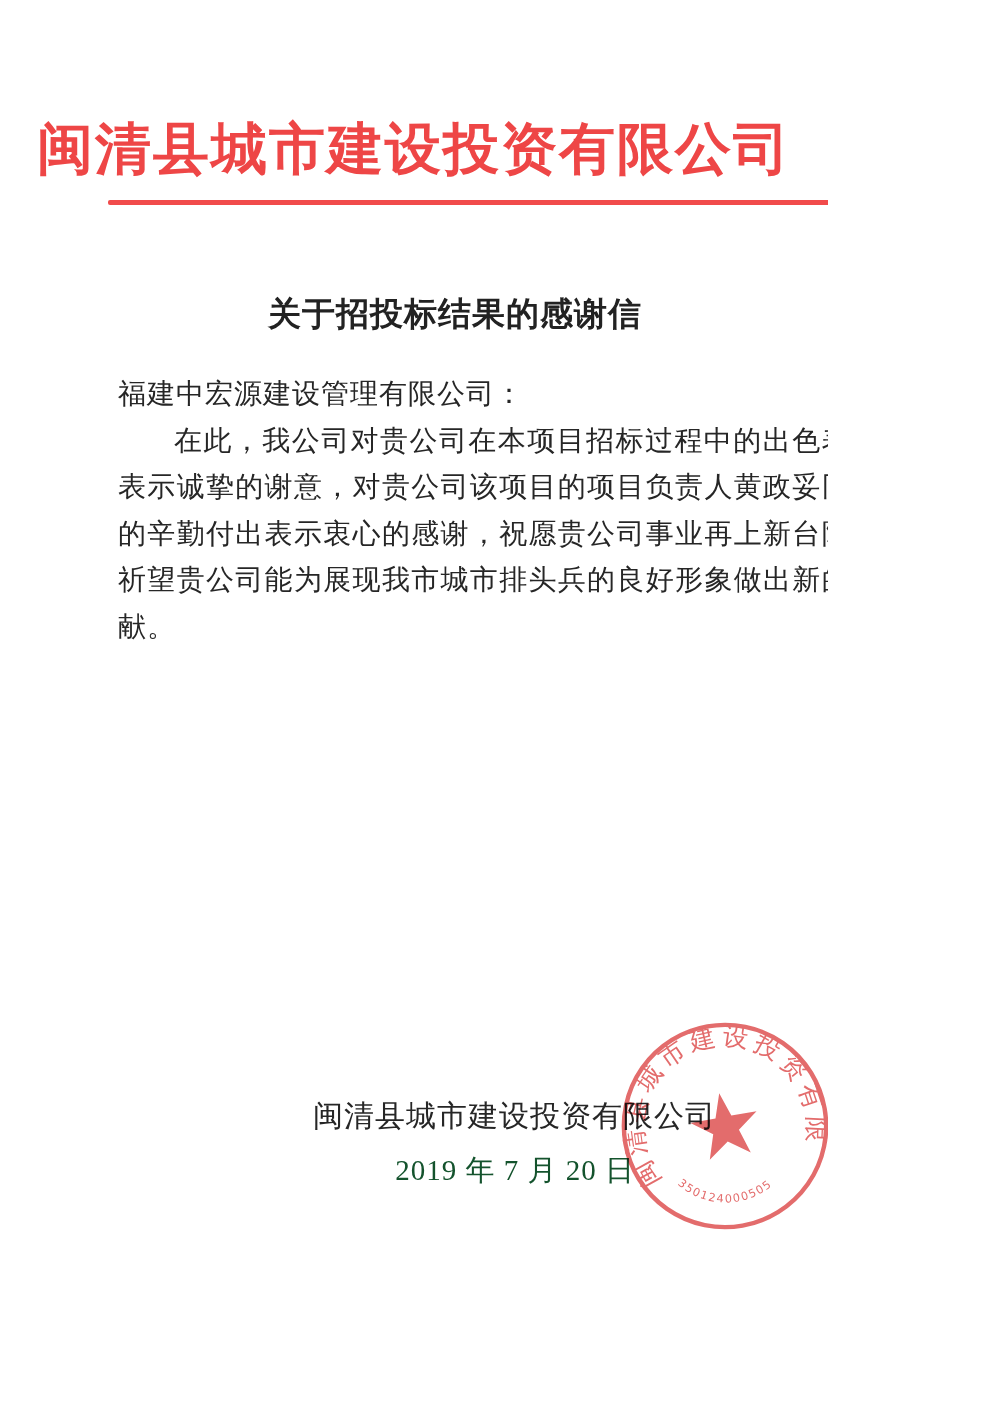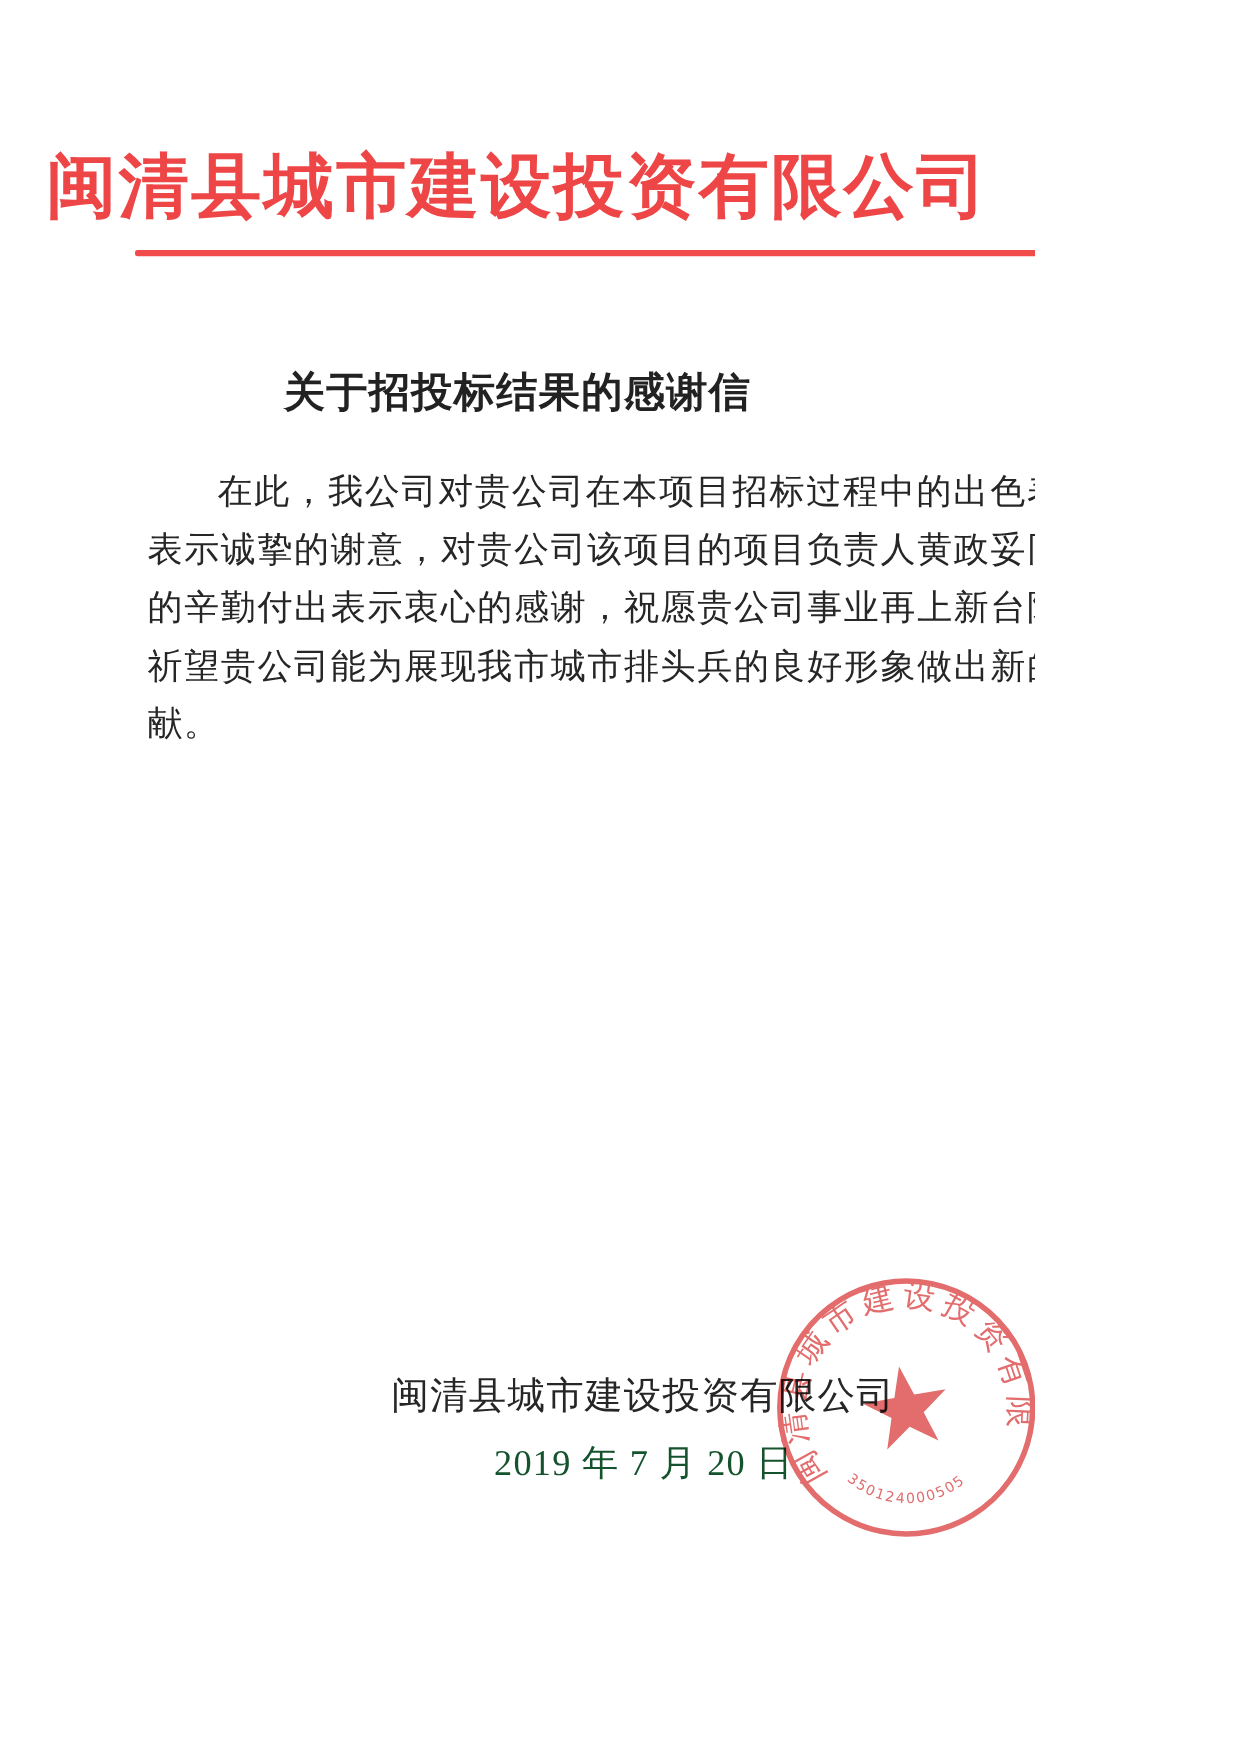--- a/index.html
+++ b/index.html
@@ -40,20 +40,21 @@
     position: absolute;
     top: 292px;
     left: 0;
     width: 100%;
     text-align: center;
     font-size: 33px;
     font-weight: 600;
     letter-spacing: 1px;
     color: #222222;
     font-family: "DejaVu Sans", "Liberation Sans", sans-serif;
+    padding-left: 41px;
   }
   .body-block {
     position: absolute;
     top: 371px;
     left: 118px;
     width: 762px;
     font-size: 28px;
     line-height: 46.5px;
     letter-spacing: 1px;
     color: #262626;
@@ -106,20 +107,21 @@
 
 <div class="page">
 
   <div class="letterhead">闽清县城市建设投资有限公司</div>
 
   <div class="letterhead-rule"></div>
 
   <div class="letter-title">关于招投标结果的感谢信</div>
 
   <div class="body-block">
+    <p class="salutation">福建中宏源建设管理有限公司：</p>
     <p>在此，我公司对贵公司在本项目招标过程中的出色表现表示诚挚的谢意，对贵公司该项目的项目负责人黄政妥同志的辛勤付出表示衷心的感谢，祝愿贵公司事业再上新台阶，祈望贵公司能为展现我市城市排头兵的良好形象做出新的贡献。</p>
   </div>
 
   <div class="signature-company">闽清县城市建设投资有限公司</div>
 
   <div class="signature-date">2019 年 7 月 20 日</div>
 
   <svg class="seal" viewBox="0 0 220 220" xmlns="http://www.w3.org/2000/svg">
     <defs>
       <path id="ringPath" d="M 38,155 A 84,84 0 1 1 182,155" fill="none"></path>

